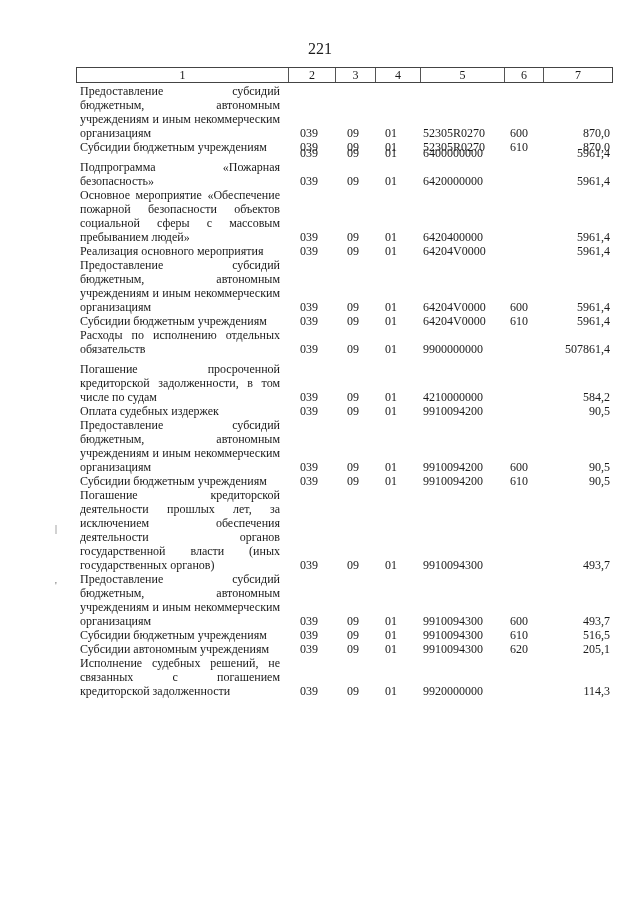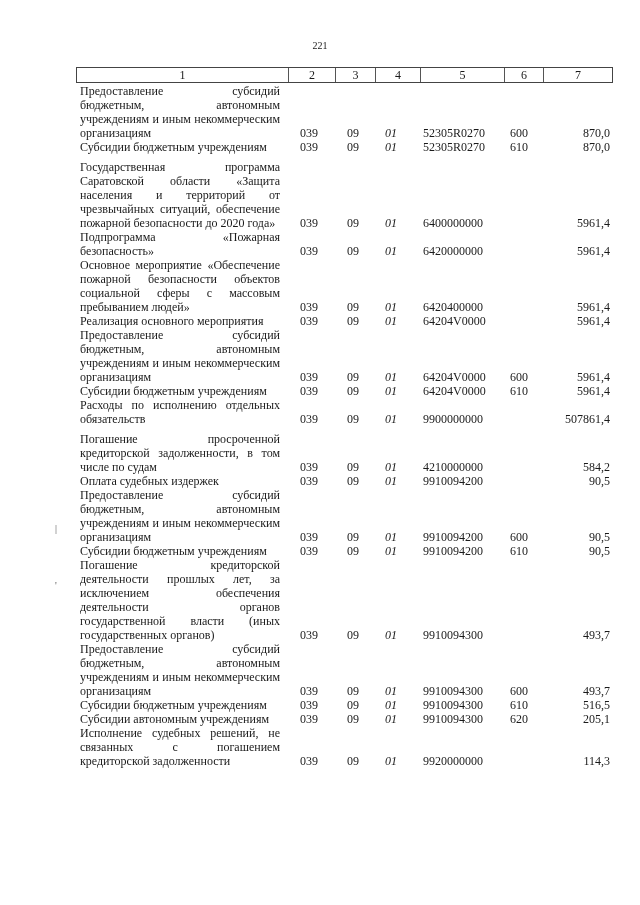--- a/index.html
+++ b/index.html
@@ -1,30 +1,30 @@
 <!DOCTYPE html>
 <html><head>
 <meta charset="utf-8">
 <style>
   html, body { margin:0; padding:0; background:#fff; }
   body { width:640px; height:905px; position:relative; overflow:hidden;
          font-family:"Liberation Serif", "DejaVu Serif", serif; color:#1a1a1a; }
-  .page-num { position:absolute; top:40px; left:0; width:640px; text-align:center; font-size:10px; }
+  .page-num { position:absolute; top:40px; left:0; width:640px; text-align:center; font-size:16px; }
   .header { position:absolute; top:67px; left:76px; width:537px; height:16px;
             border:1px solid #444; box-sizing:border-box; display:flex; font-size:12px; }
   .header > div { border-right:1px solid #555; text-align:center; line-height:14px; }
   .header > div:last-child { border-right:none; }
   .h1 { width:211px; } .h2 { width:46px; } .h3 { width:39px; } .h4 { width:44px; }
   .h5 { width:83px; } .h6 { width:38px; } .h7 { flex:1; }
   .rows { position:absolute; top:84px; left:0; width:640px; }
   .row { position:relative; display:flex; align-items:flex-start; font-size:12px; line-height:14px; }
   .c1 { position:relative; left:80px; width:200px; text-align:justify; text-align-last:left; }
   .c2 { position:absolute; left:300px; bottom:0; }
   .c3 { position:absolute; left:347px; bottom:0; }
-  .c4 { position:absolute; left:385px; bottom:0;font-style:italic; }
+  .c4 { position:absolute; left:385px; bottom:0; }
   .c5 { position:absolute; left:423px; bottom:0; }
   .c6 { position:absolute; left:510px; bottom:0; }
   .c7 { position:absolute; right:30px; bottom:0; text-align:right; }
   .mark { position:absolute; font-size:10px; color:#555; }
 </style>
 </head>
 <body>
 
 <div class="page-num">221</div>
 
@@ -51,21 +51,20 @@
     <div class="row">
       <div class="c1">Субсидии бюджетным учреждениям</div>
       <div class="c2">039</div>
       <div class="c3">09</div>
       <div class="c4">01</div>
       <div class="c5">52305R0270</div>
       <div class="c6">610</div>
       <div class="c7">870,0</div>
     </div>
     <div class="row" style="margin-top: 6px;">
-      <div class="c1">Государственная программа Саратовской области «Защита населения и территорий от чрезвычайных ситуаций, обеспечение пожарной безопасности до 2020 года»</div>
       <div class="c2">039</div>
       <div class="c3">09</div>
       <div class="c4">01</div>
       <div class="c5">6400000000</div>
       <div class="c6"></div>
       <div class="c7">5961,4</div>
     </div>
     <div class="row">
       <div class="c1">Подпрограмма «Пожарная безопасность»</div>
       <div class="c2">039</div>

